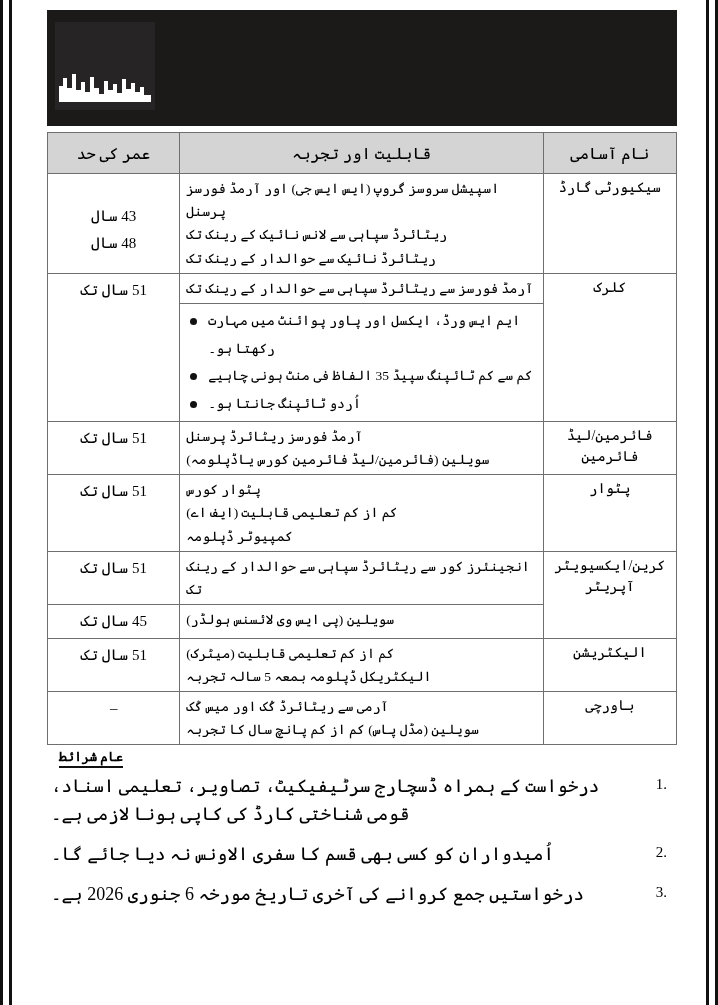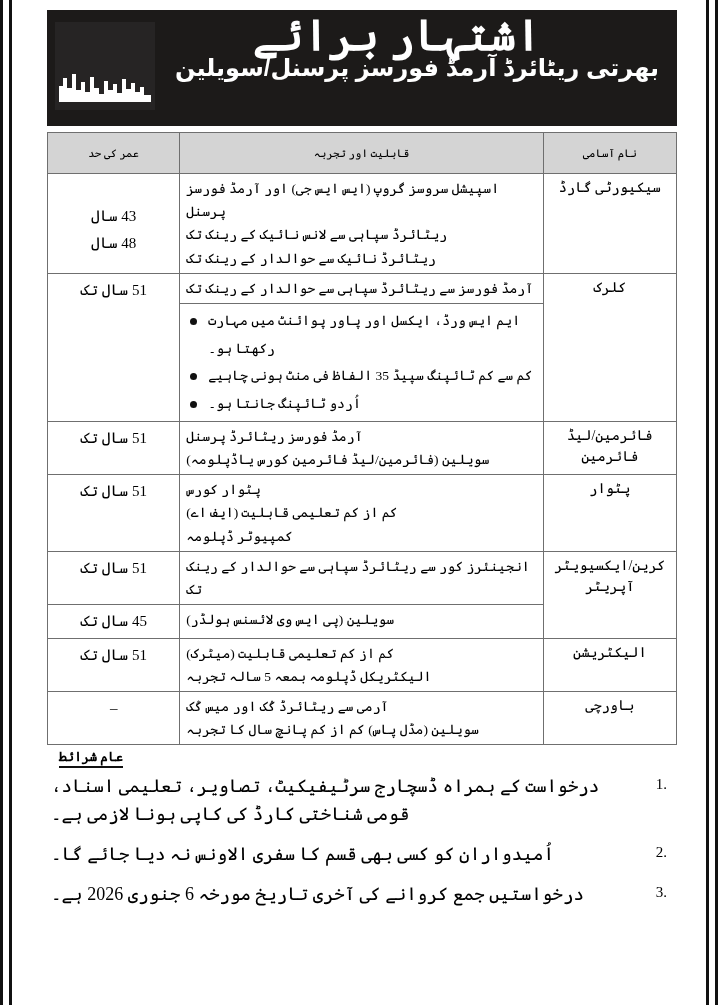--- a/index.html
+++ b/index.html
@@ -128,21 +128,21 @@
   table.jobs th,
   table.jobs td {
     border: 1px solid #6f6f6f;
     vertical-align: top;
     padding: 3px 6px;
   }
   table.jobs thead th {
     background: #d4d4d4;
     text-align: center;
     font-weight: 400;
-    font-size: 11px;
+    font-size: 16px;
     height: 34px;
     vertical-align: middle;
     font-family: "Liberation Serif", "DejaVu Serif", serif;
   }
   .col-post  { width: 131px; }
   .col-qual  { width: 357px; }
   .col-age   { width: 130px; }
 
   td.post {
     text-align: center;
@@ -240,24 +240,20 @@
   <div class="page-body">
 
     <div class="masthead">
 
       <div class="logo-box">
         <svg class="logo-skyline" viewBox="0 0 92 34" preserveAspectRatio="none">
           <polygon fill="#ffffff" points="0,34 0,18 4,18 4,10 8,10 8,20 13,20 13,6 17,6 17,22 22,22 22,14 26,14 26,24 31,24 31,9 35,9 35,20 40,20 40,26 45,26 45,13 49,13 49,22 54,22 54,16 58,16 58,25 63,25 63,11 67,11 67,21 72,21 72,15 76,15 76,24 81,24 81,19 85,19 85,27 92,27 92,34"></polygon>
         </svg>
       </div>
 
-      <div class="masthead-text">
-        <div class="ad-title">اشتہار برائے</div>
-        <div class="ad-subtitle">بھرتی ریٹائرڈ آرمڈ فورسز پرسنل/سویلین</div>
-      </div>
     </div>
 
     <table class="jobs">
       <colgroup>
         <col class="col-post">
         <col class="col-qual">
         <col class="col-age">
       </colgroup>
       <thead>
         <tr>

